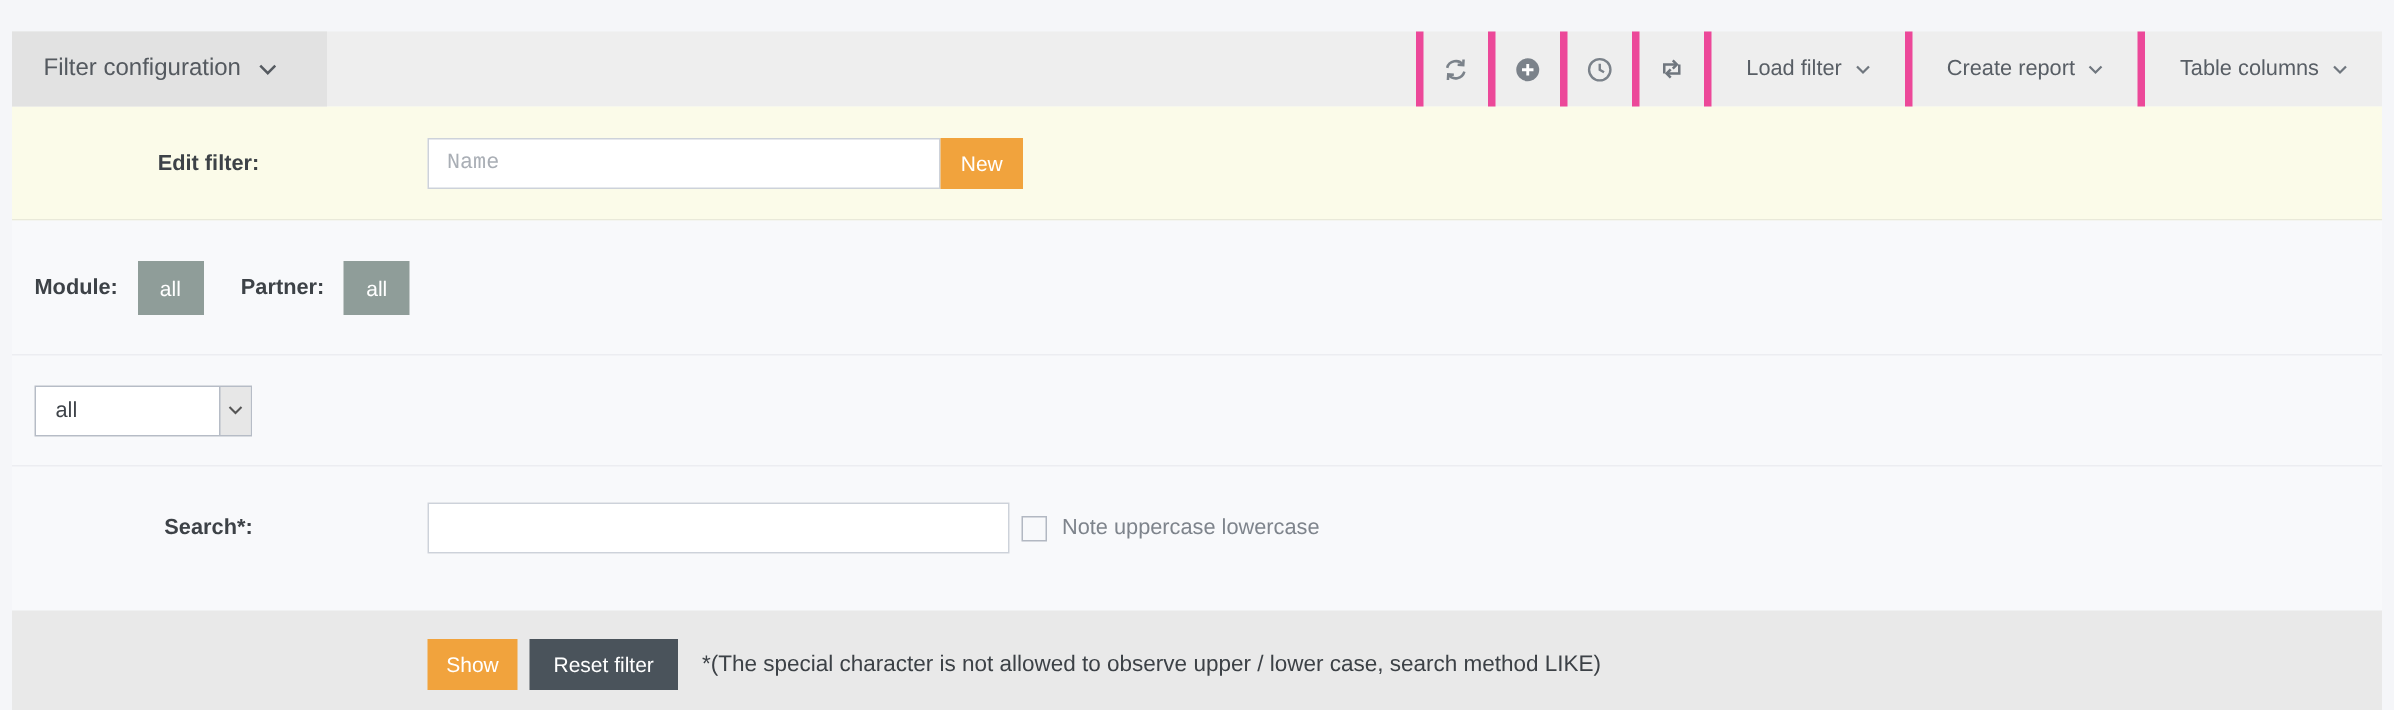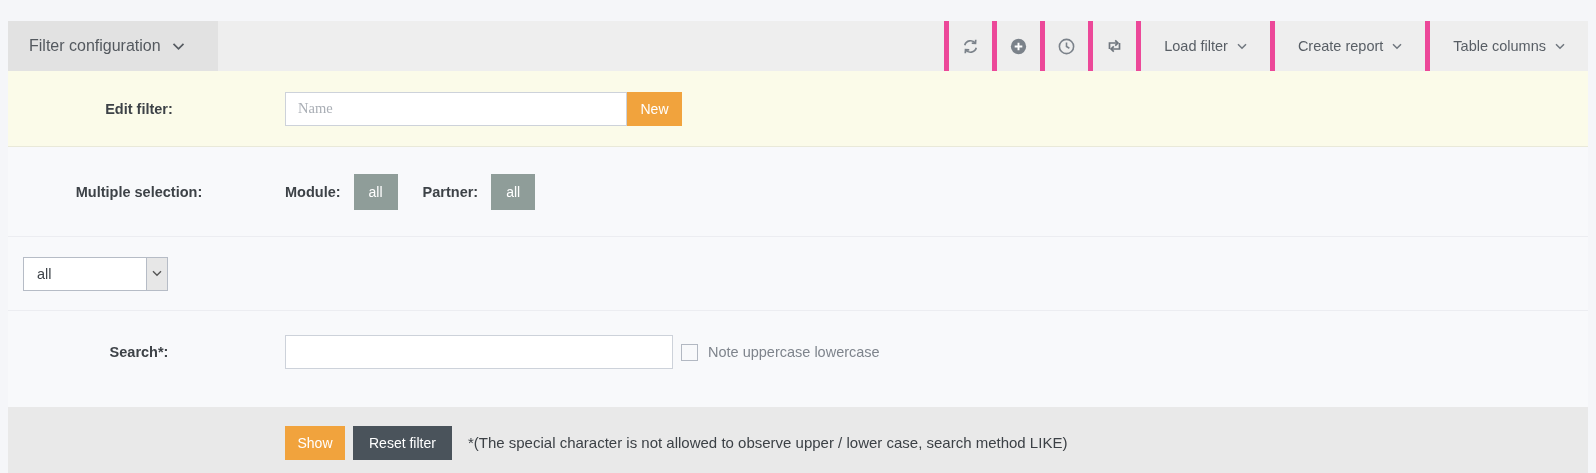--- a/index.html
+++ b/index.html
@@ -37,21 +37,21 @@
   .label {
     flex: 0 0 262px; text-align: center;
     font-weight: bold; font-size: 14.5px; color: #3d4247;
   }
   .field { margin-left: 15px; display: flex; align-items: center; }
 
   .edit-row { height: 76px; background: #fbfbe9; border-bottom: 1px solid #e9e9d9; }
   input.text {
     height: 34px; border: 1px solid #cdd2da; background: #fff;
     padding: 0 12px; font-size: 14.5px; color: #444;
-    outline: none; font-family: Liberation Serif, serif;
+    outline: none; font-family: Liberation Mono, monospace;
   }
   input.text::placeholder { color: #a9aeb5; }
   .name-input { width: 342px; border-color: #cfcfcf; }
 
   .btn {
     border: none; height: 34px; font-size: 14px; cursor: pointer;
     font-family: inherit; display: inline-flex; align-items: center; justify-content: center;
   }
   .btn.orange { background: #f1a33d; color: #fff; }
   .new-btn { width: 55px; }
@@ -176,21 +176,20 @@
     <div class="label">Edit filter:</div>
     <div class="field">
       <input class="text name-input" type="text" placeholder="Name" style="">
       <button class="btn orange new-btn">New</button>
     </div>
   </div>
 
   <div class="body">
 
     <div class="row ms-row">
-      <div class="label">Multiple selection:</div>
       <div class="field">
         <span class="inline-label">Module:</span>
         <button class="btn sel">all</button>
         <span class="inline-label partner-label">Partner:</span>
         <button class="btn sel">all</button>
       </div>
     </div>
 
     <div class="row dir-row">
       <div class="field">

